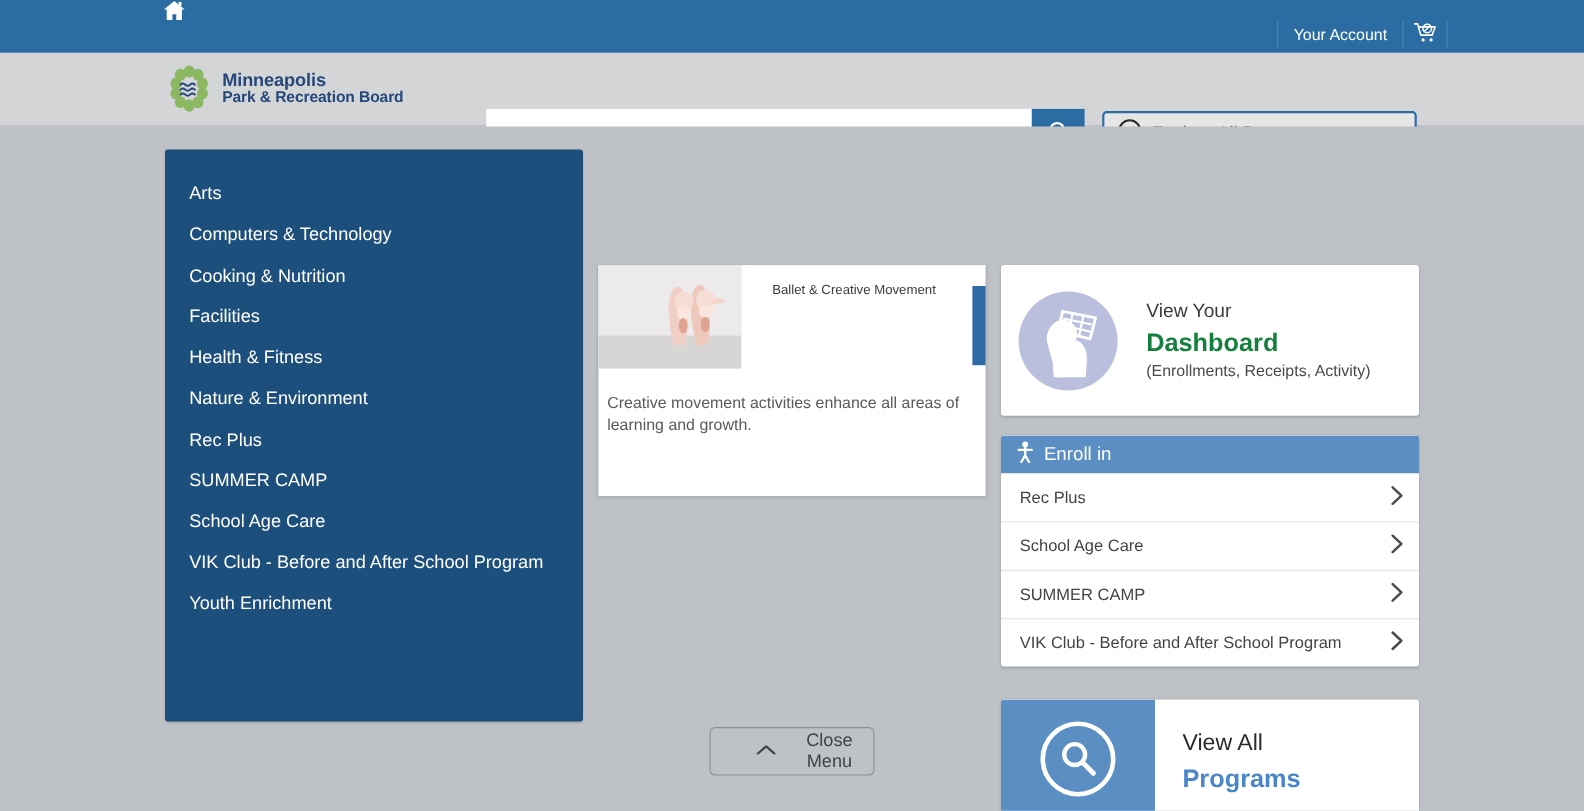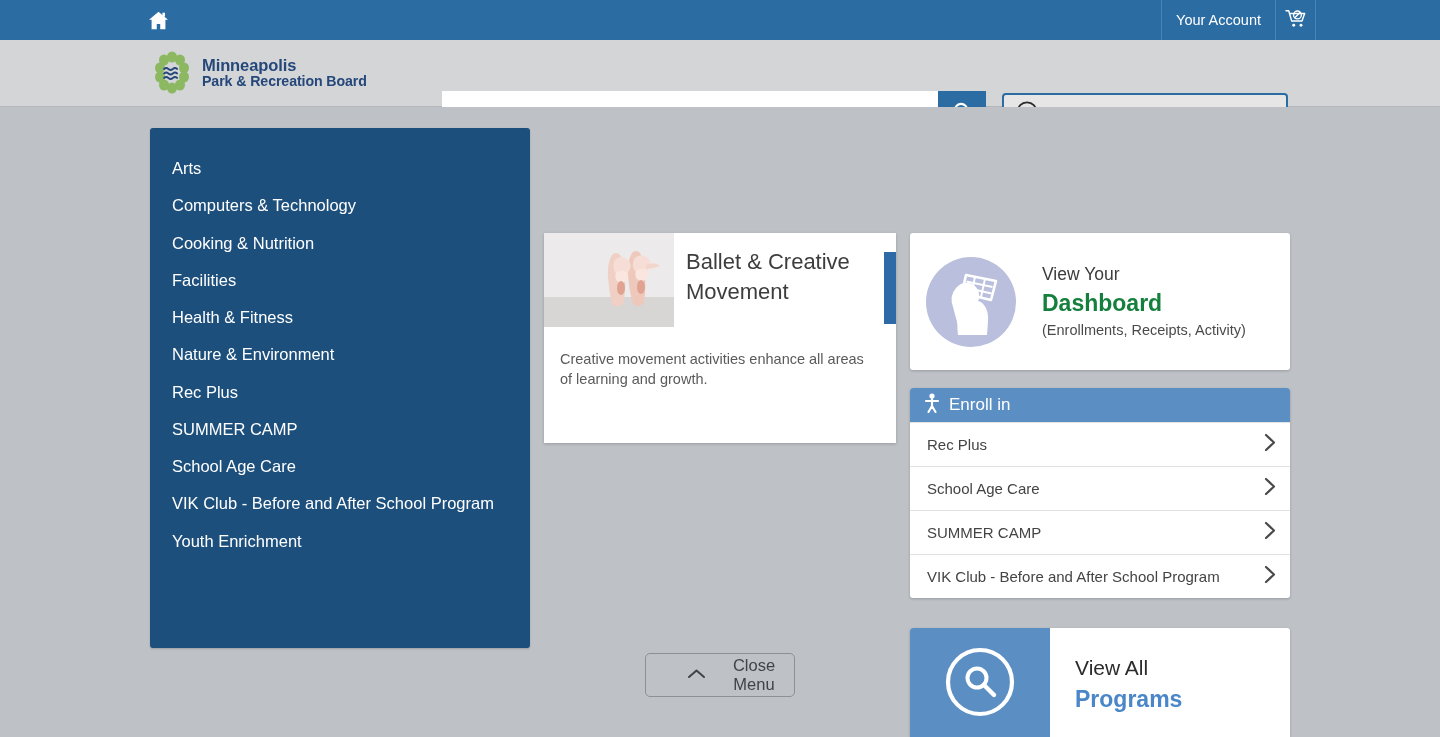--- a/index.html
+++ b/index.html
@@ -7,25 +7,26 @@
   html, body {
     width: 1440px;
     height: 737px;
     overflow: hidden;
     font-family: "Liberation Sans", sans-serif;
     background: #bec2c6;
   }
 
   
   .topbar {
-    height: 40px;
+    height: 48px;
     background: #2b6ca3;
     display: flex;
     align-items: stretch;
     position: relative;
+    flex-direction: column;
   }
   .topbar-home {
     width: 40px;
     display: flex;
     align-items: center;
     justify-content: center;
     margin-left: 138px;
   }
   .topbar-home svg { display: block; }
   .topbar-right {
@@ -181,38 +182,38 @@
   .card-top { display: flex; height: 94px; }
   .card-thumb {
     width: 130px;
     height: 94px;
     flex: none;
     position: relative;
     overflow: hidden;
     background: linear-gradient(180deg,#e8e7e6 0%,#e3e2e1 68%,#cfcecd 69%,#d6d5d4 100%);
   }
   .card-title {
-    font-size: 22px;
+    font-size: 12px;
     color: #3d3d3d;
-    padding: 14px 18px 0 12px;
+    padding: 14px 18px 0 28px;
     line-height: 1.35;
   }
   .card-accent {
     position: absolute;
     right: 0;
     top: 19px;
     width: 12px;
     height: 72px;
     background: #2e6ba6;
   }
   .card-desc {
     font-size: 14.5px;
     color: #5a5a5a;
     line-height: 1.35;
-    padding: 23px 20px 0 16px;
+    padding: 23px 20px 0 8px;
   }
 
   
   .rail { position: absolute; left: 910px; width: 380px; }
 
   .dash-card {
     top: 126px;
     height: 137px;
     background: #ffffff;
     border-radius: 3px;

